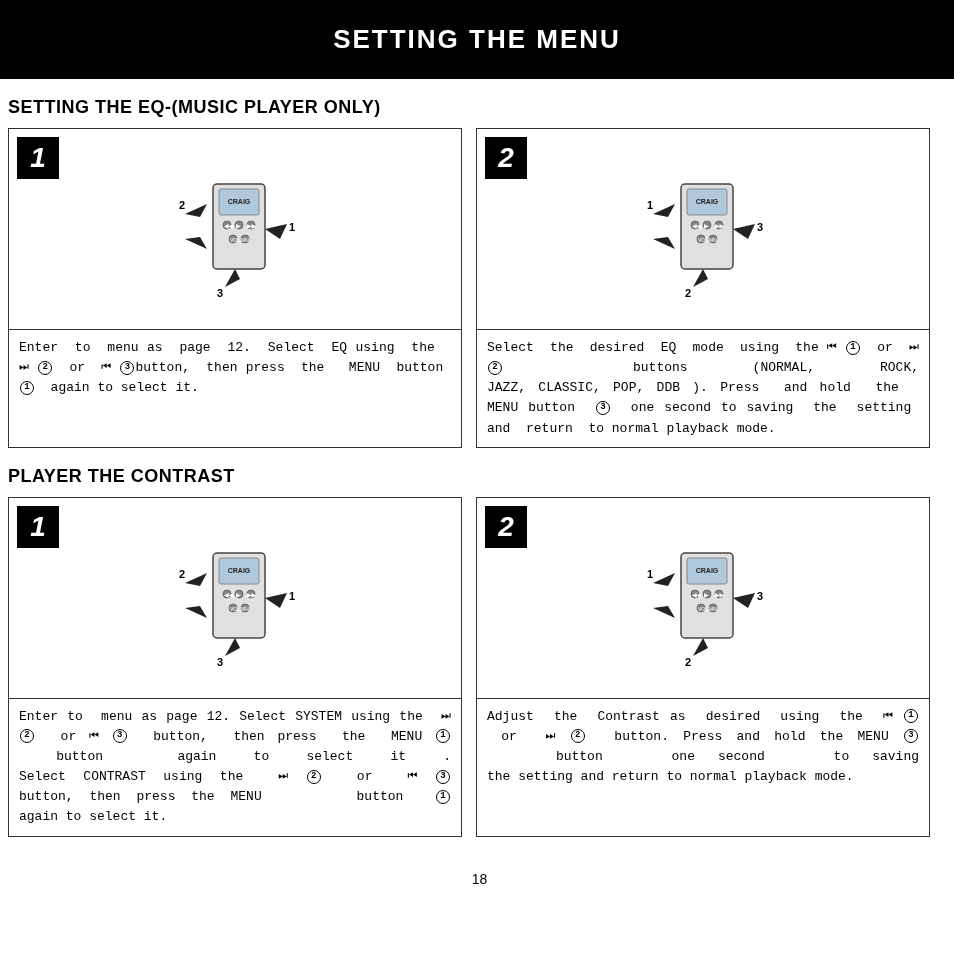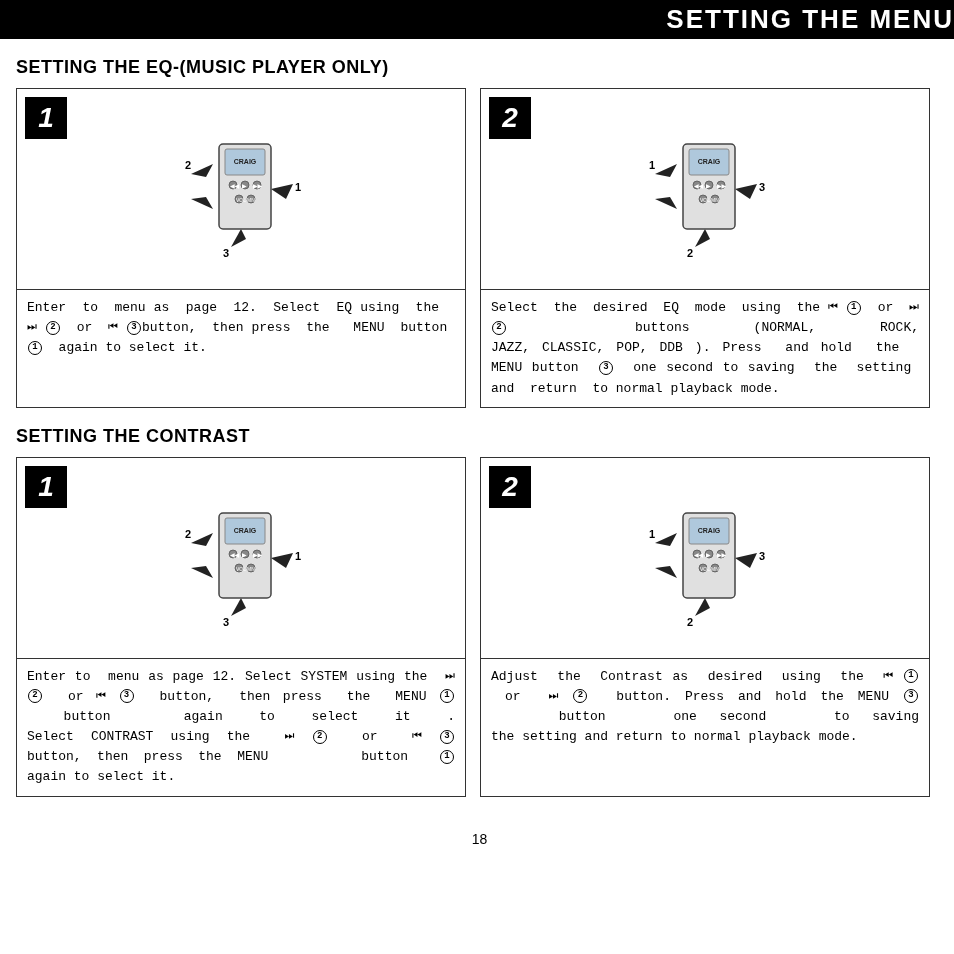--- a/index.html
+++ b/index.html
@@ -7,29 +7,29 @@
       font-family: Arial, sans-serif;
       background: #ffffff;
       width: 954px;
       min-height: 954px;
       padding: 0;
     }
 
     .page-header {
       background: #000000;
       color: #ffffff;
-      text-align: right;
-      padding: 4px 0;
+      text-align: center;
+      padding: 24px 0;
       font-size: 26px;
       font-weight: bold;
       letter-spacing: 2px;
     }
 
     .page-content {
-      padding: 18px 24px 10px 16px;
+      padding: 18px 24px 10px 8px;
     }
 
     .section-title {
       font-size: 18px;
       font-weight: bold;
       margin-bottom: 10px;
       letter-spacing: 0.5px;
     }
 
     .steps-row {
@@ -226,21 +226,21 @@
         JAZZ,&nbsp;CLASSIC,&nbsp;POP,&nbsp;DDB&nbsp;).&nbsp;Press&nbsp;&nbsp;and
         hold&nbsp; the&nbsp;&nbsp; MENU&nbsp;button&nbsp;
         <span class="circle-num">3</span>
         &nbsp;one second&nbsp;to
         saving&nbsp; the&nbsp; setting&nbsp; and&nbsp; return&nbsp; to&nbsp;normal
         playback&nbsp;mode.
       </div>
     </div>
   </div>
 
-  <div class="section-title">SETTING THE CONTRAST</div>
+  <div class="section-title">PLAYER THE CONTRAST</div>
 
   <div class="steps-row">
 
     <div class="step-block">
       <div class="step-image-area">
         <div class="step-number-badge">1</div>
         <svg class="device-svg" viewBox="0 0 160 160">
           <path d="M52,55 L30,65 L45,68 Z" fill="#222"></path>
           <path d="M52,100 L30,90 L45,88 Z" fill="#222"></path>
           <path d="M80,120 L70,138 L85,130 Z" fill="#222"></path>

